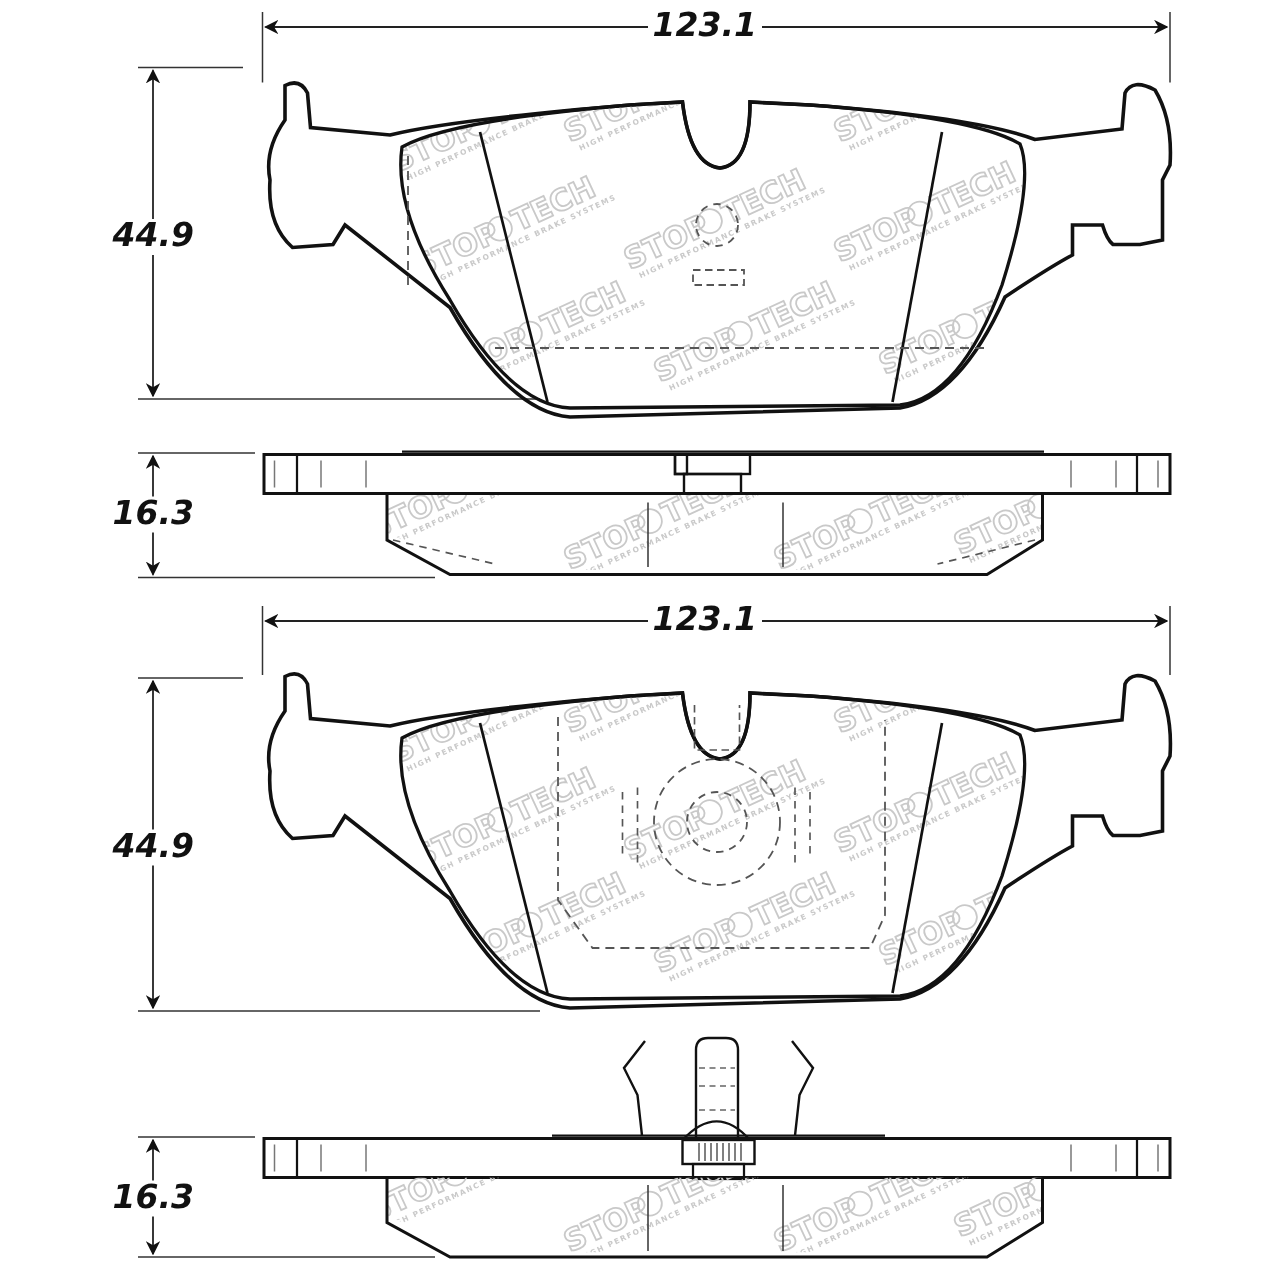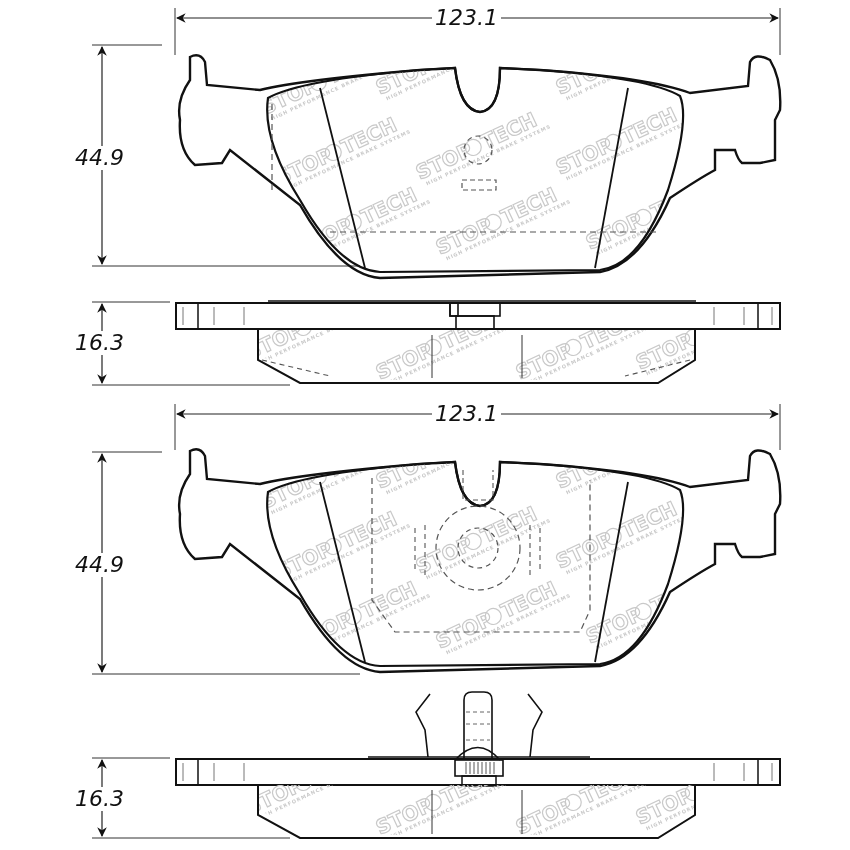--- a/index.html
+++ b/index.html
@@ -1,18 +1,18 @@
 <!DOCTYPE html>
 <html><head>
 <meta charset="utf-8">
 <style>
   html, body { margin: 0; padding: 0; background: #ffffff; }
   body { width: 850px; height: 850px; position: relative; overflow: hidden; font-family: "DejaVu Sans", sans-serif; }
   svg { position: absolute; left: 0; top: 0; }
-  .dim-label { position: absolute; font-family: "DejaVu Sans", sans-serif; font-weight: normal; font-style: italic; font-size: 22px; color: #111; background: #fff; padding: 0 3px; line-height: 24px; }
+  .dim-label { position: absolute; font-family: "DejaVu Sans", sans-serif; font-weight: bold; font-style: italic; font-size: 22px; color: #111; background: #fff; padding: 0 3px; line-height: 24px; }
   .wm { font-family: "DejaVu Sans", sans-serif; font-weight: bold; fill: none; stroke: #c9c9c9; stroke-width: 1.2; font-size: 20px; }
   .wm-sub { font-family: "DejaVu Sans", sans-serif; font-weight: bold; fill: #c9c9c9; font-size: 5px; letter-spacing: 1px; }
 </style>
 </head>
 <body>
 
 <svg width="850" height="850" viewBox="0 0 850 850">
   <defs>
     <marker id="arr" viewBox="0 0 10 10" refX="9" refY="5" markerWidth="8" markerHeight="8" orient="auto-start-reverse">
       <path d="M0,0 L10,5 L0,10 L3,5 z" fill="#111"></path>

